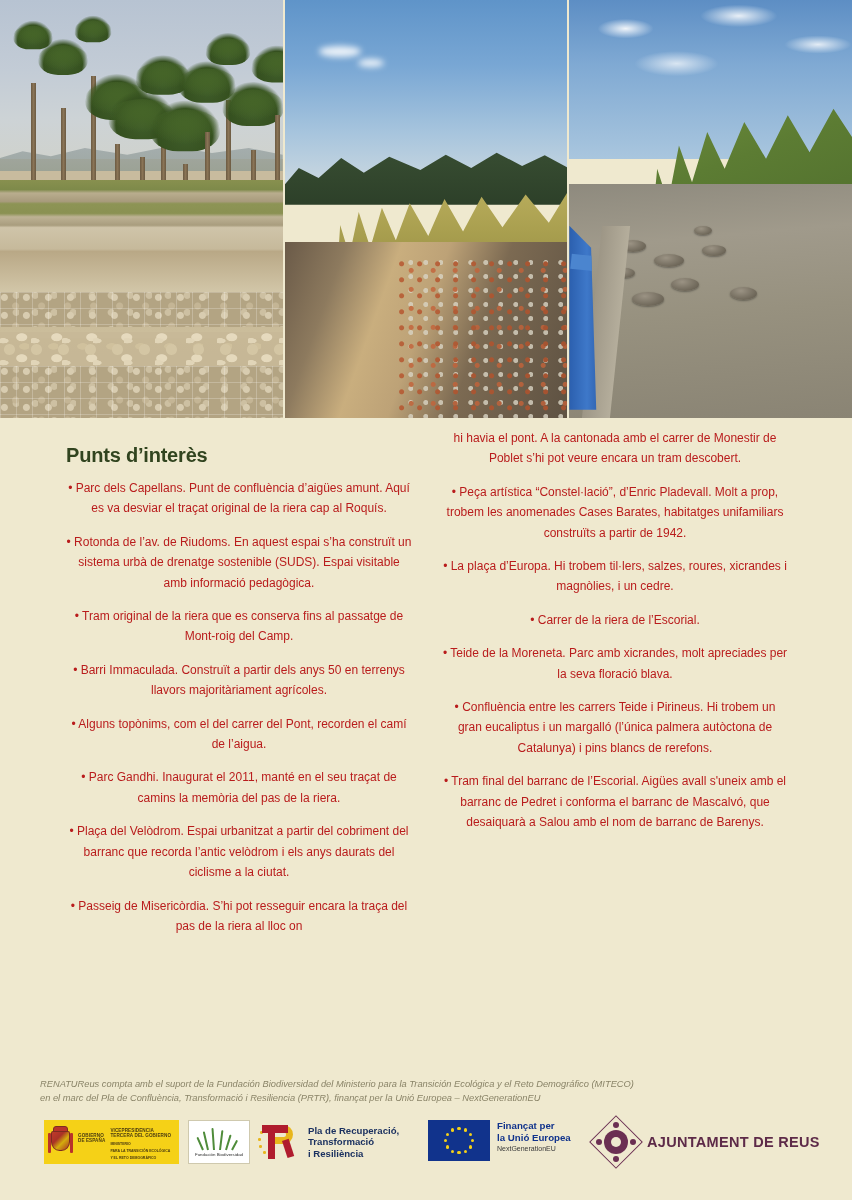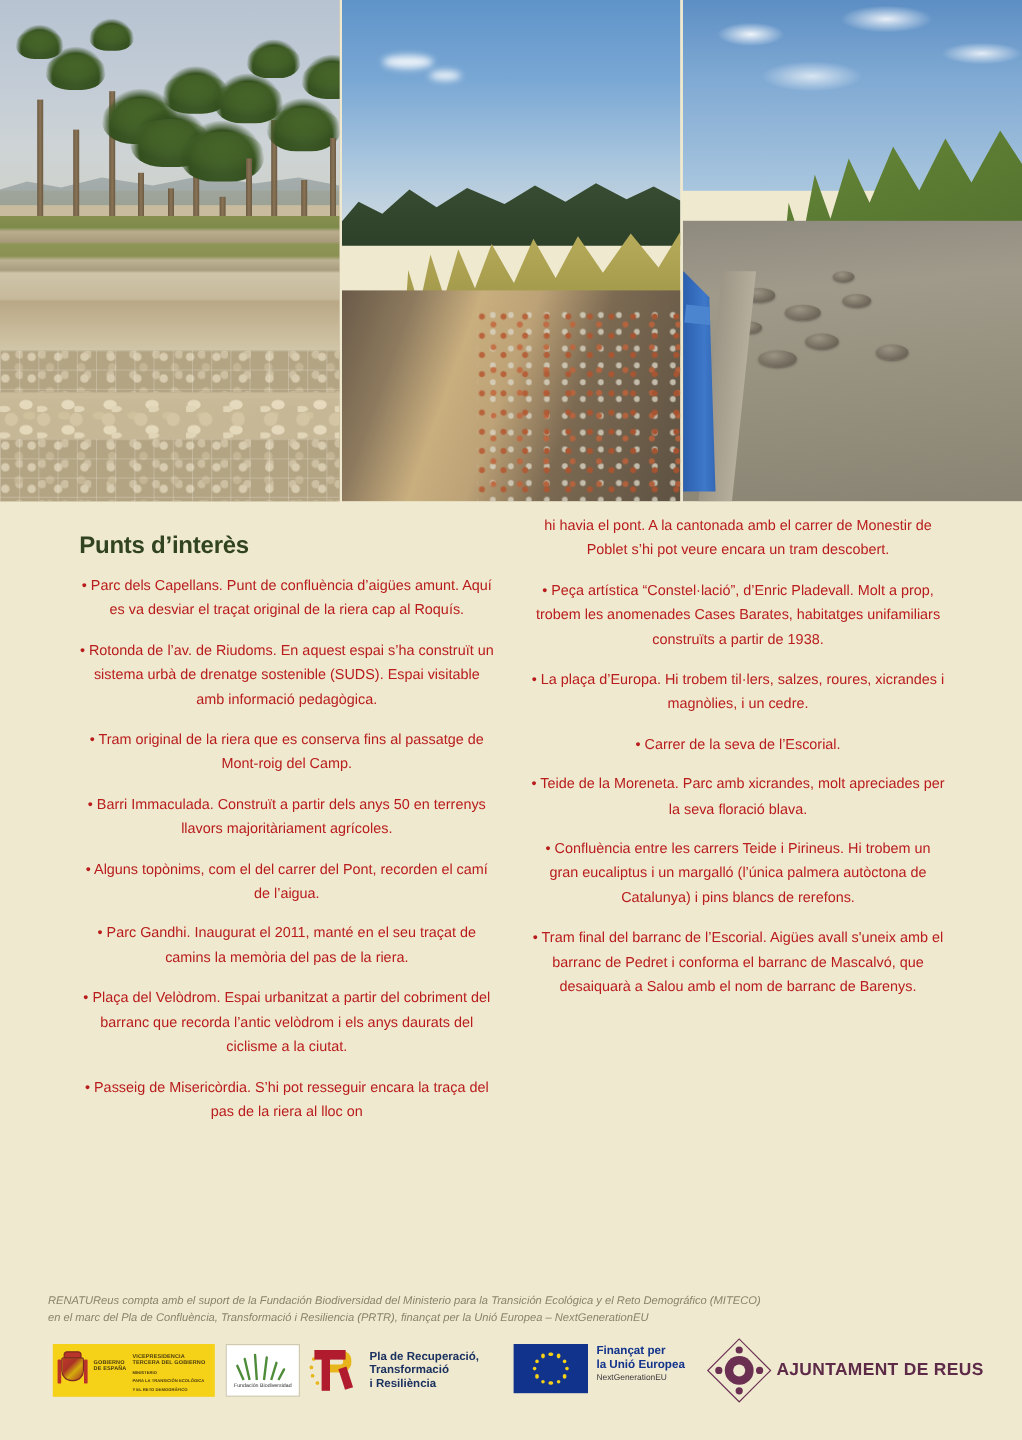--- a/index.html
+++ b/index.html
@@ -309,23 +309,23 @@
         <p class="bullet">• Tram original de la riera que es conserva fins al passatge de Mont-roig del Camp.</p>
         <p class="bullet">• Barri Immaculada. Construït a partir dels anys 50 en terrenys llavors majoritàriament agrícoles.</p>
         <p class="bullet">• Alguns topònims, com el del carrer del Pont, recorden el camí de l’aigua.</p>
         <p class="bullet">• Parc Gandhi. Inaugurat el 2011, manté en el seu traçat de camins la memòria del pas de la riera.</p>
         <p class="bullet">• Plaça del Velòdrom. Espai urbanitzat a partir del cobriment del barranc que recorda l’antic velòdrom i els anys daurats del ciclisme a la ciutat.</p>
         <p class="bullet">• Passeig de Misericòrdia. S’hi pot resseguir encara la traça del pas de la riera al lloc on</p>
       </div>
 
       <div class="col col-right">
         <p class="bullet cont">hi havia el pont. A la cantonada amb el carrer de Monestir de Poblet s’hi pot veure encara un tram descobert.</p>
-        <p class="bullet">• Peça artística “Constel·lació”, d’Enric Pladevall. Molt a prop, trobem les anomenades Cases Barates, habitatges unifamiliars construïts a partir de 1938.</p>
+        <p class="bullet">• Peça artística “Constel·lació”, d’Enric Pladevall. Molt a prop, trobem les anomenades Cases Barates, habitatges unifamiliars construïts a partir de 1942.</p>
         <p class="bullet">•  La plaça d’Europa. Hi trobem til·lers, salzes, roures, xicrandes i magnòlies, i un cedre.</p>
-        <p class="bullet">• Carrer de la seva de l’Escorial.</p>
+        <p class="bullet">• Carrer de la riera de l’Escorial.</p>
         <p class="bullet">• Teide de la Moreneta. Parc amb xicrandes, molt apreciades per la seva floració blava.</p>
         <p class="bullet">• Confluència entre les carrers Teide i Pirineus. Hi trobem un gran eucaliptus i un margalló (l’única palmera autòctona de Catalunya) i pins blancs de rerefons.</p>
         <p class="bullet">• Tram final del barranc de l’Escorial. Aigües avall s'uneix amb el barranc de Pedret i conforma el barranc de Mascalvó, que desaiquarà a Salou amb el nom de barranc de Barenys.</p>
       </div>
 
     </div>
   </div>
 
   <div class="footer-note">
     <div>RENATUReus compta amb el suport de la Fundación Biodiversidad del Ministerio para la Transición Ecológica y el Reto Demográfico (MITECO)</div>

